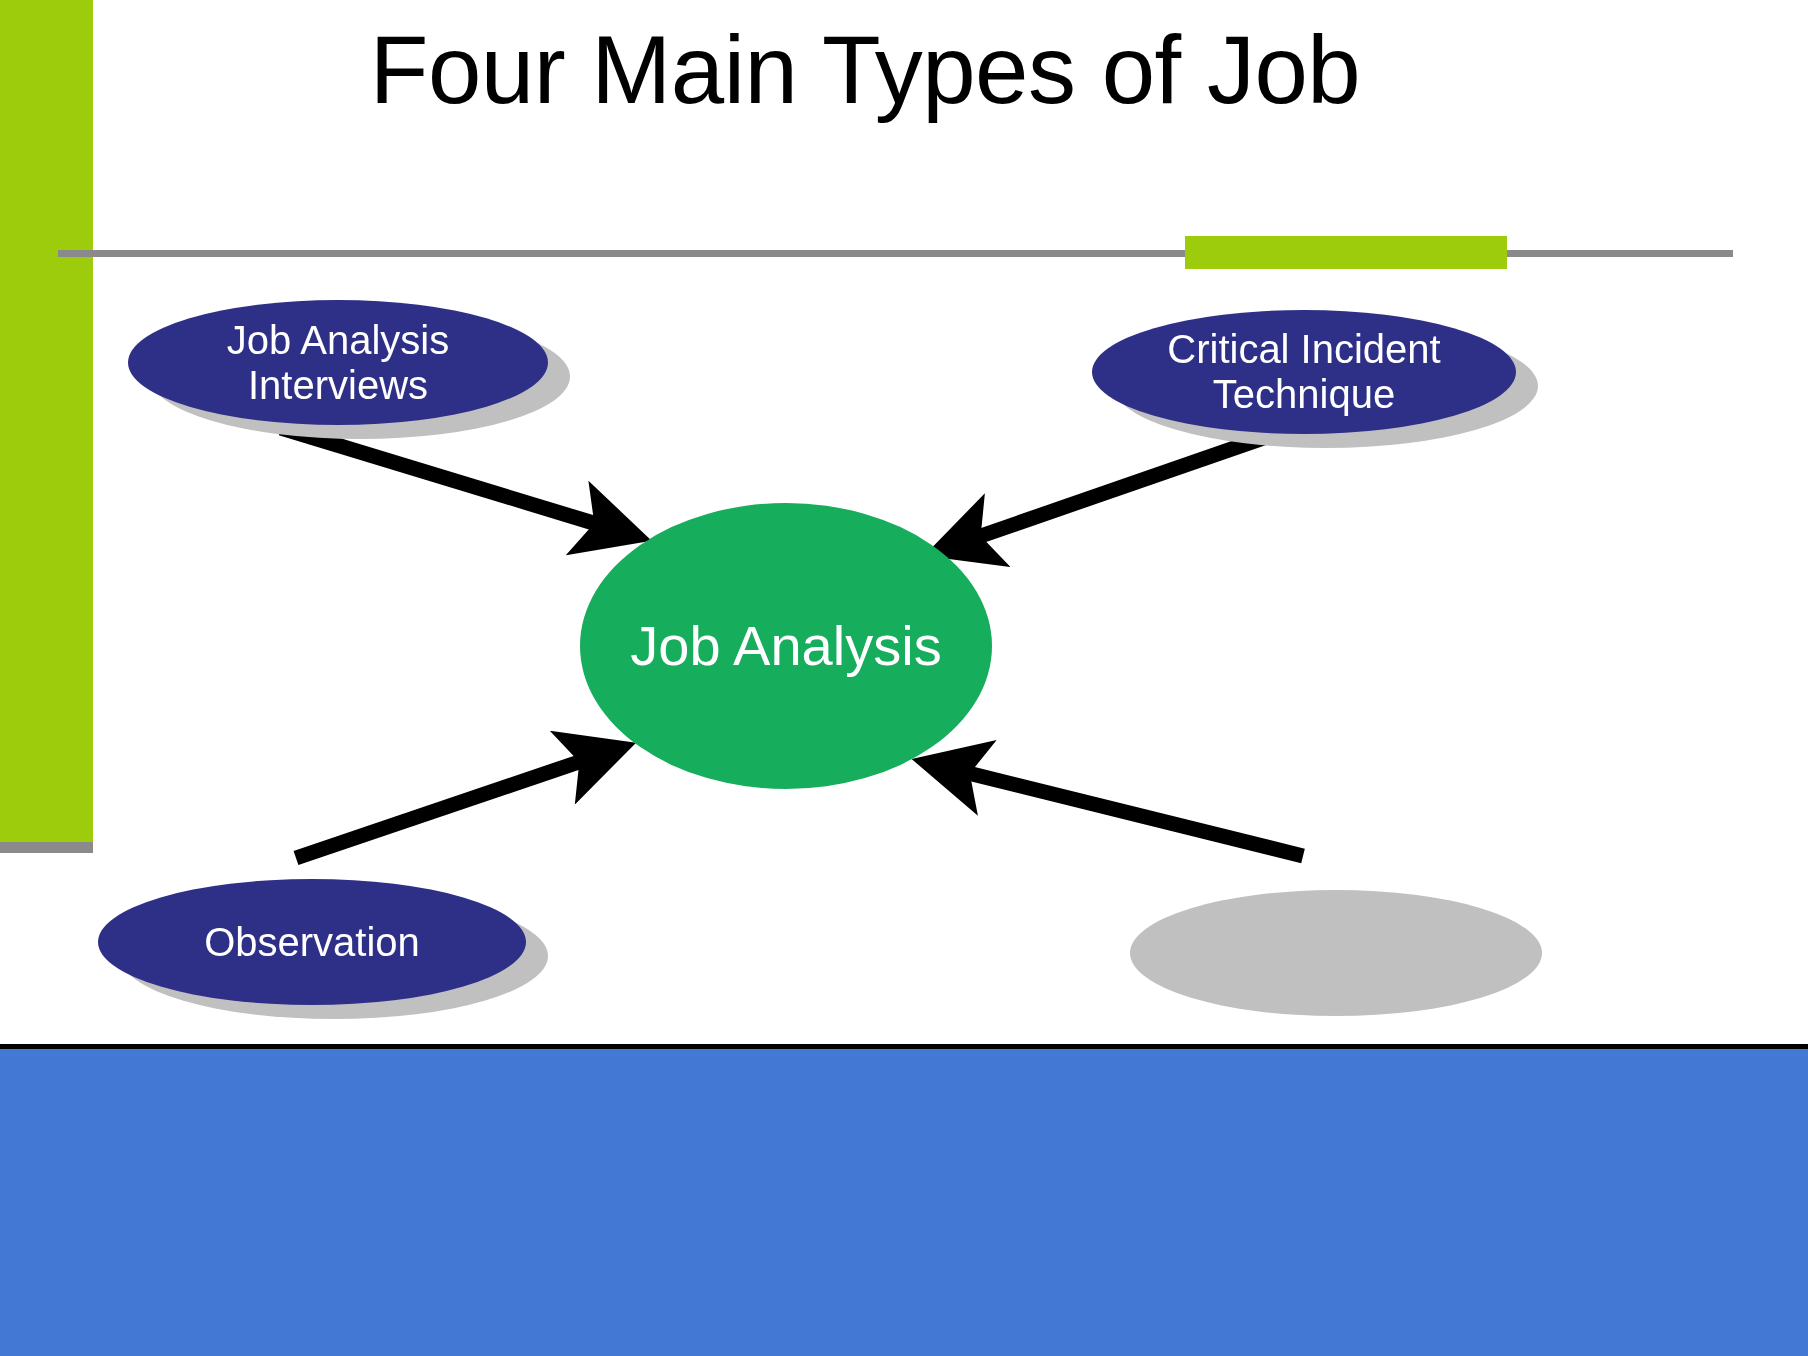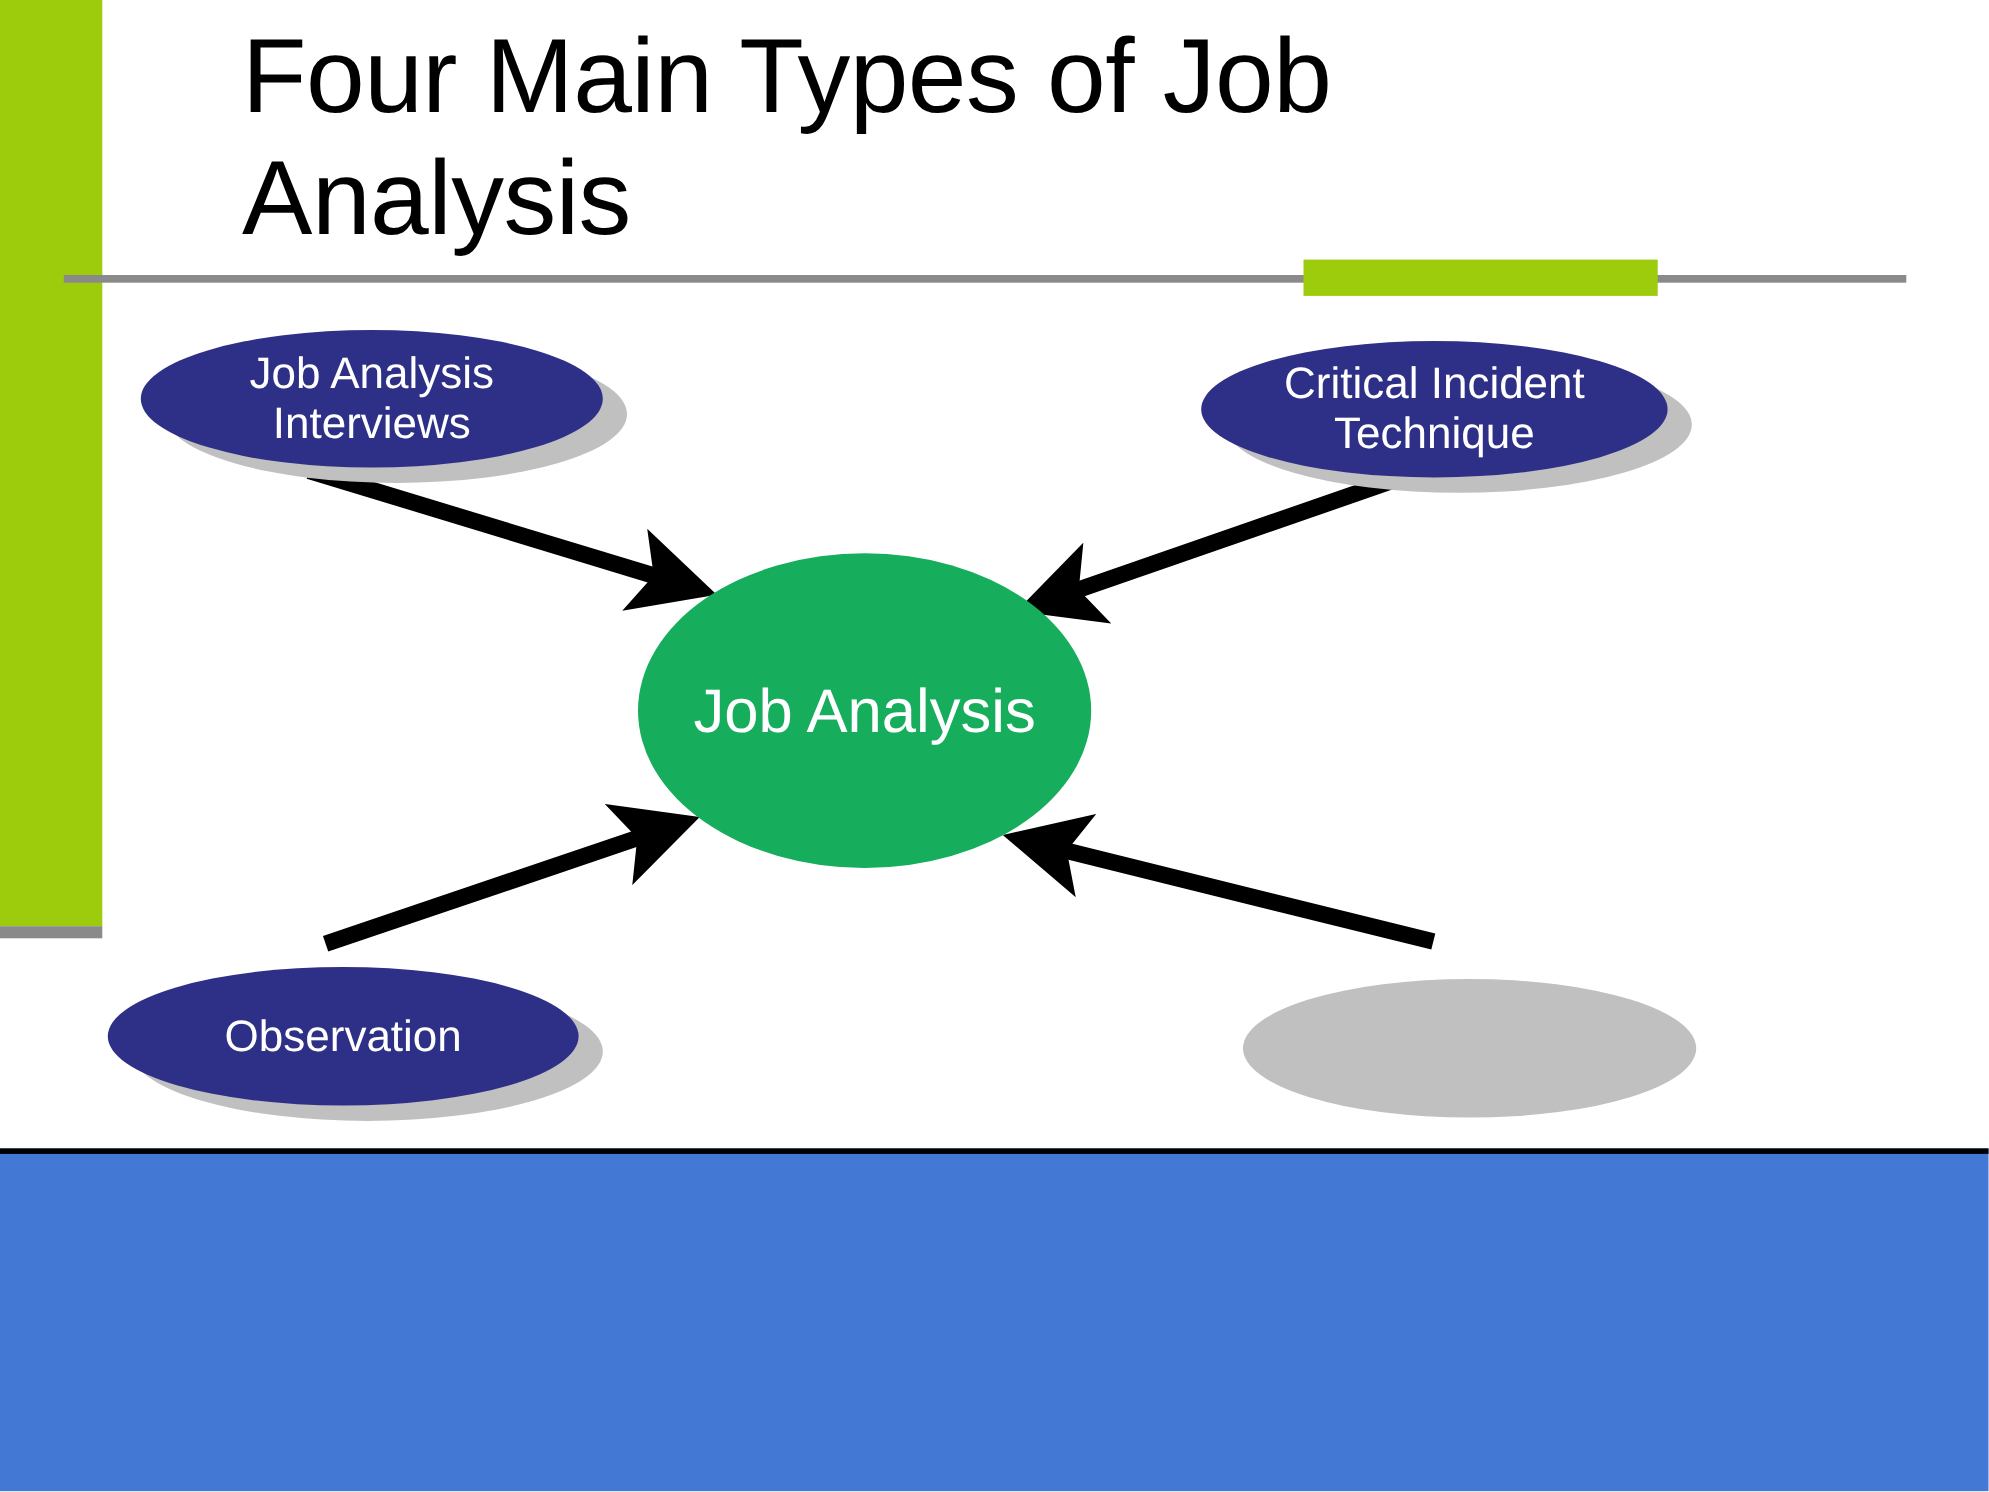--- a/index.html
+++ b/index.html
@@ -59,21 +59,21 @@
     border-top: 5px solid #000000;
     box-sizing: border-box;
   }
 
   
   .slide-title {
     position: absolute;
     left: 220px;
     top: 14px;
     width: 1290px;
-    text-align: left;
+    text-align: center;
     font-size: 96px;
     line-height: 1.16;
     font-weight: normal;
     color: #000000;
     letter-spacing: -0.5px;
   }
   .arrow-layer {
     position: absolute;
     left: 0;
     top: 0;
@@ -126,21 +126,20 @@
 
 <div id="slide">
 
   <div class="left-green-bar"></div>
   <div class="left-green-bar-shadow"></div>
   <div class="title-rule"></div>
   <div class="right-green-accent"></div>
 
   <div class="slide-title">
     <span>Four Main Types of Job</span><br>
-    <span>Analysis</span>
   </div>
 
   <svg class="arrow-layer" width="1808" height="1356" viewBox="0 0 1808 1356" aria-hidden="true">
     <defs>
       <marker id="head" markerWidth="5.2" markerHeight="5.2" refX="1.6" refY="2.6" orient="auto" markerUnits="strokeWidth">
         <path d="M0,0 L5.2,2.6 L0,5.2 L1.2,2.6 Z" fill="#000000"></path>
       </marker>
     </defs>
 
     <line x1="281" y1="428" x2="600" y2="525" stroke="#000000" stroke-width="15" marker-end="url(#head)"></line>

